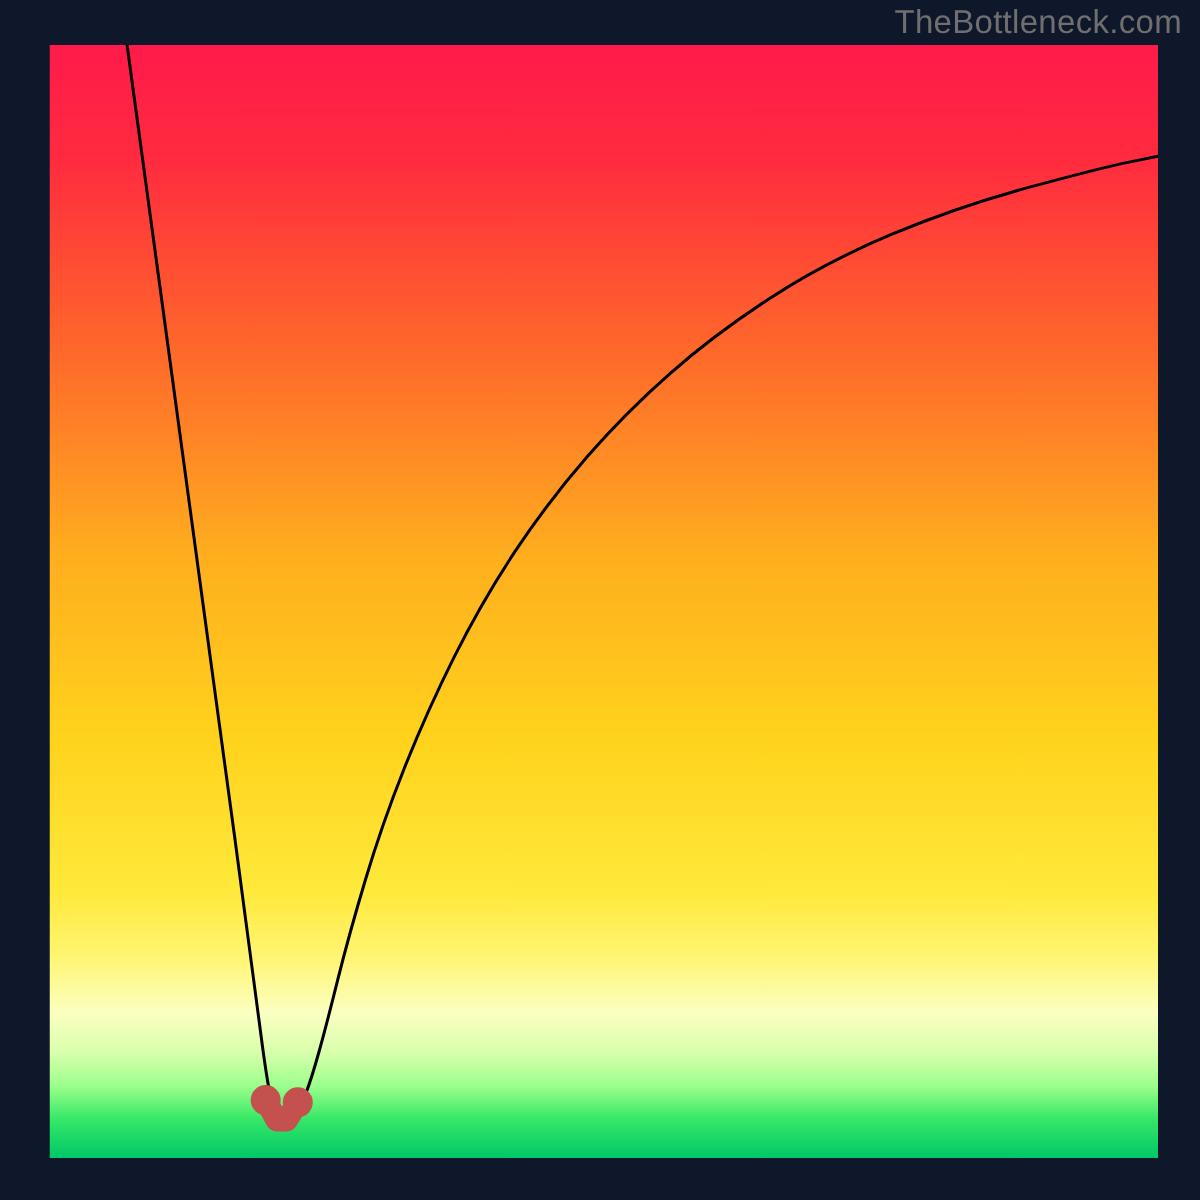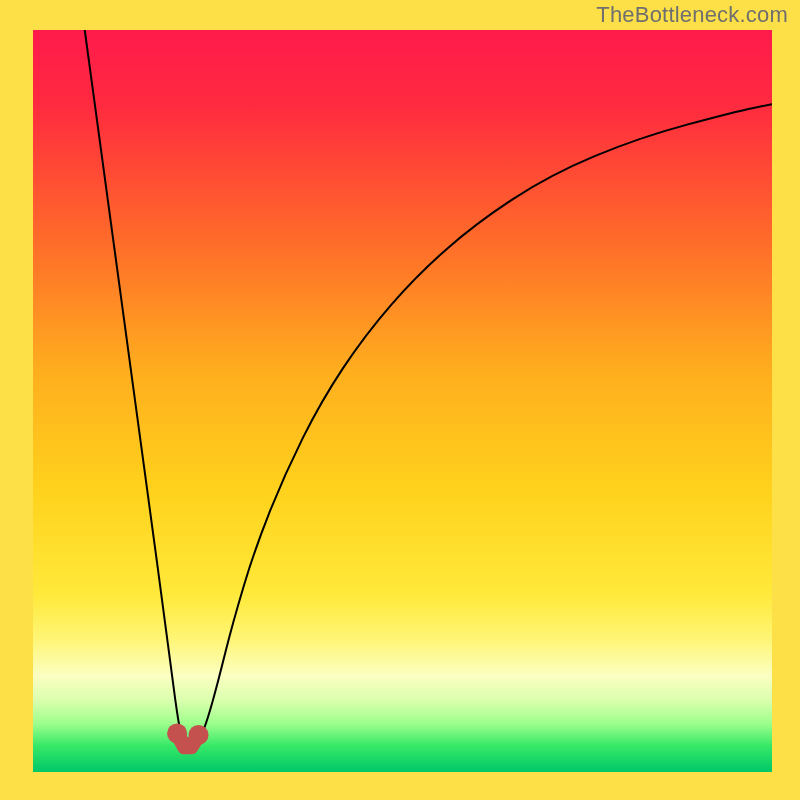--- a/index.html
+++ b/index.html
@@ -7,21 +7,21 @@
     padding: 0;
     width: 800px;
     height: 800px;
     overflow: hidden;
     background: #000;
     font-family: Arial, Helvetica, sans-serif;
   }
   .frame {
     position: absolute;
     inset: 0;
-    background: #fde047;
+    background: #0f172a;
   }
   .plot {
     position: absolute;
     box-sizing: border-box;
   }
   .watermark {
     position: absolute;
     top: 2px;
     right: 12px;
     color: #6f6f6f;

